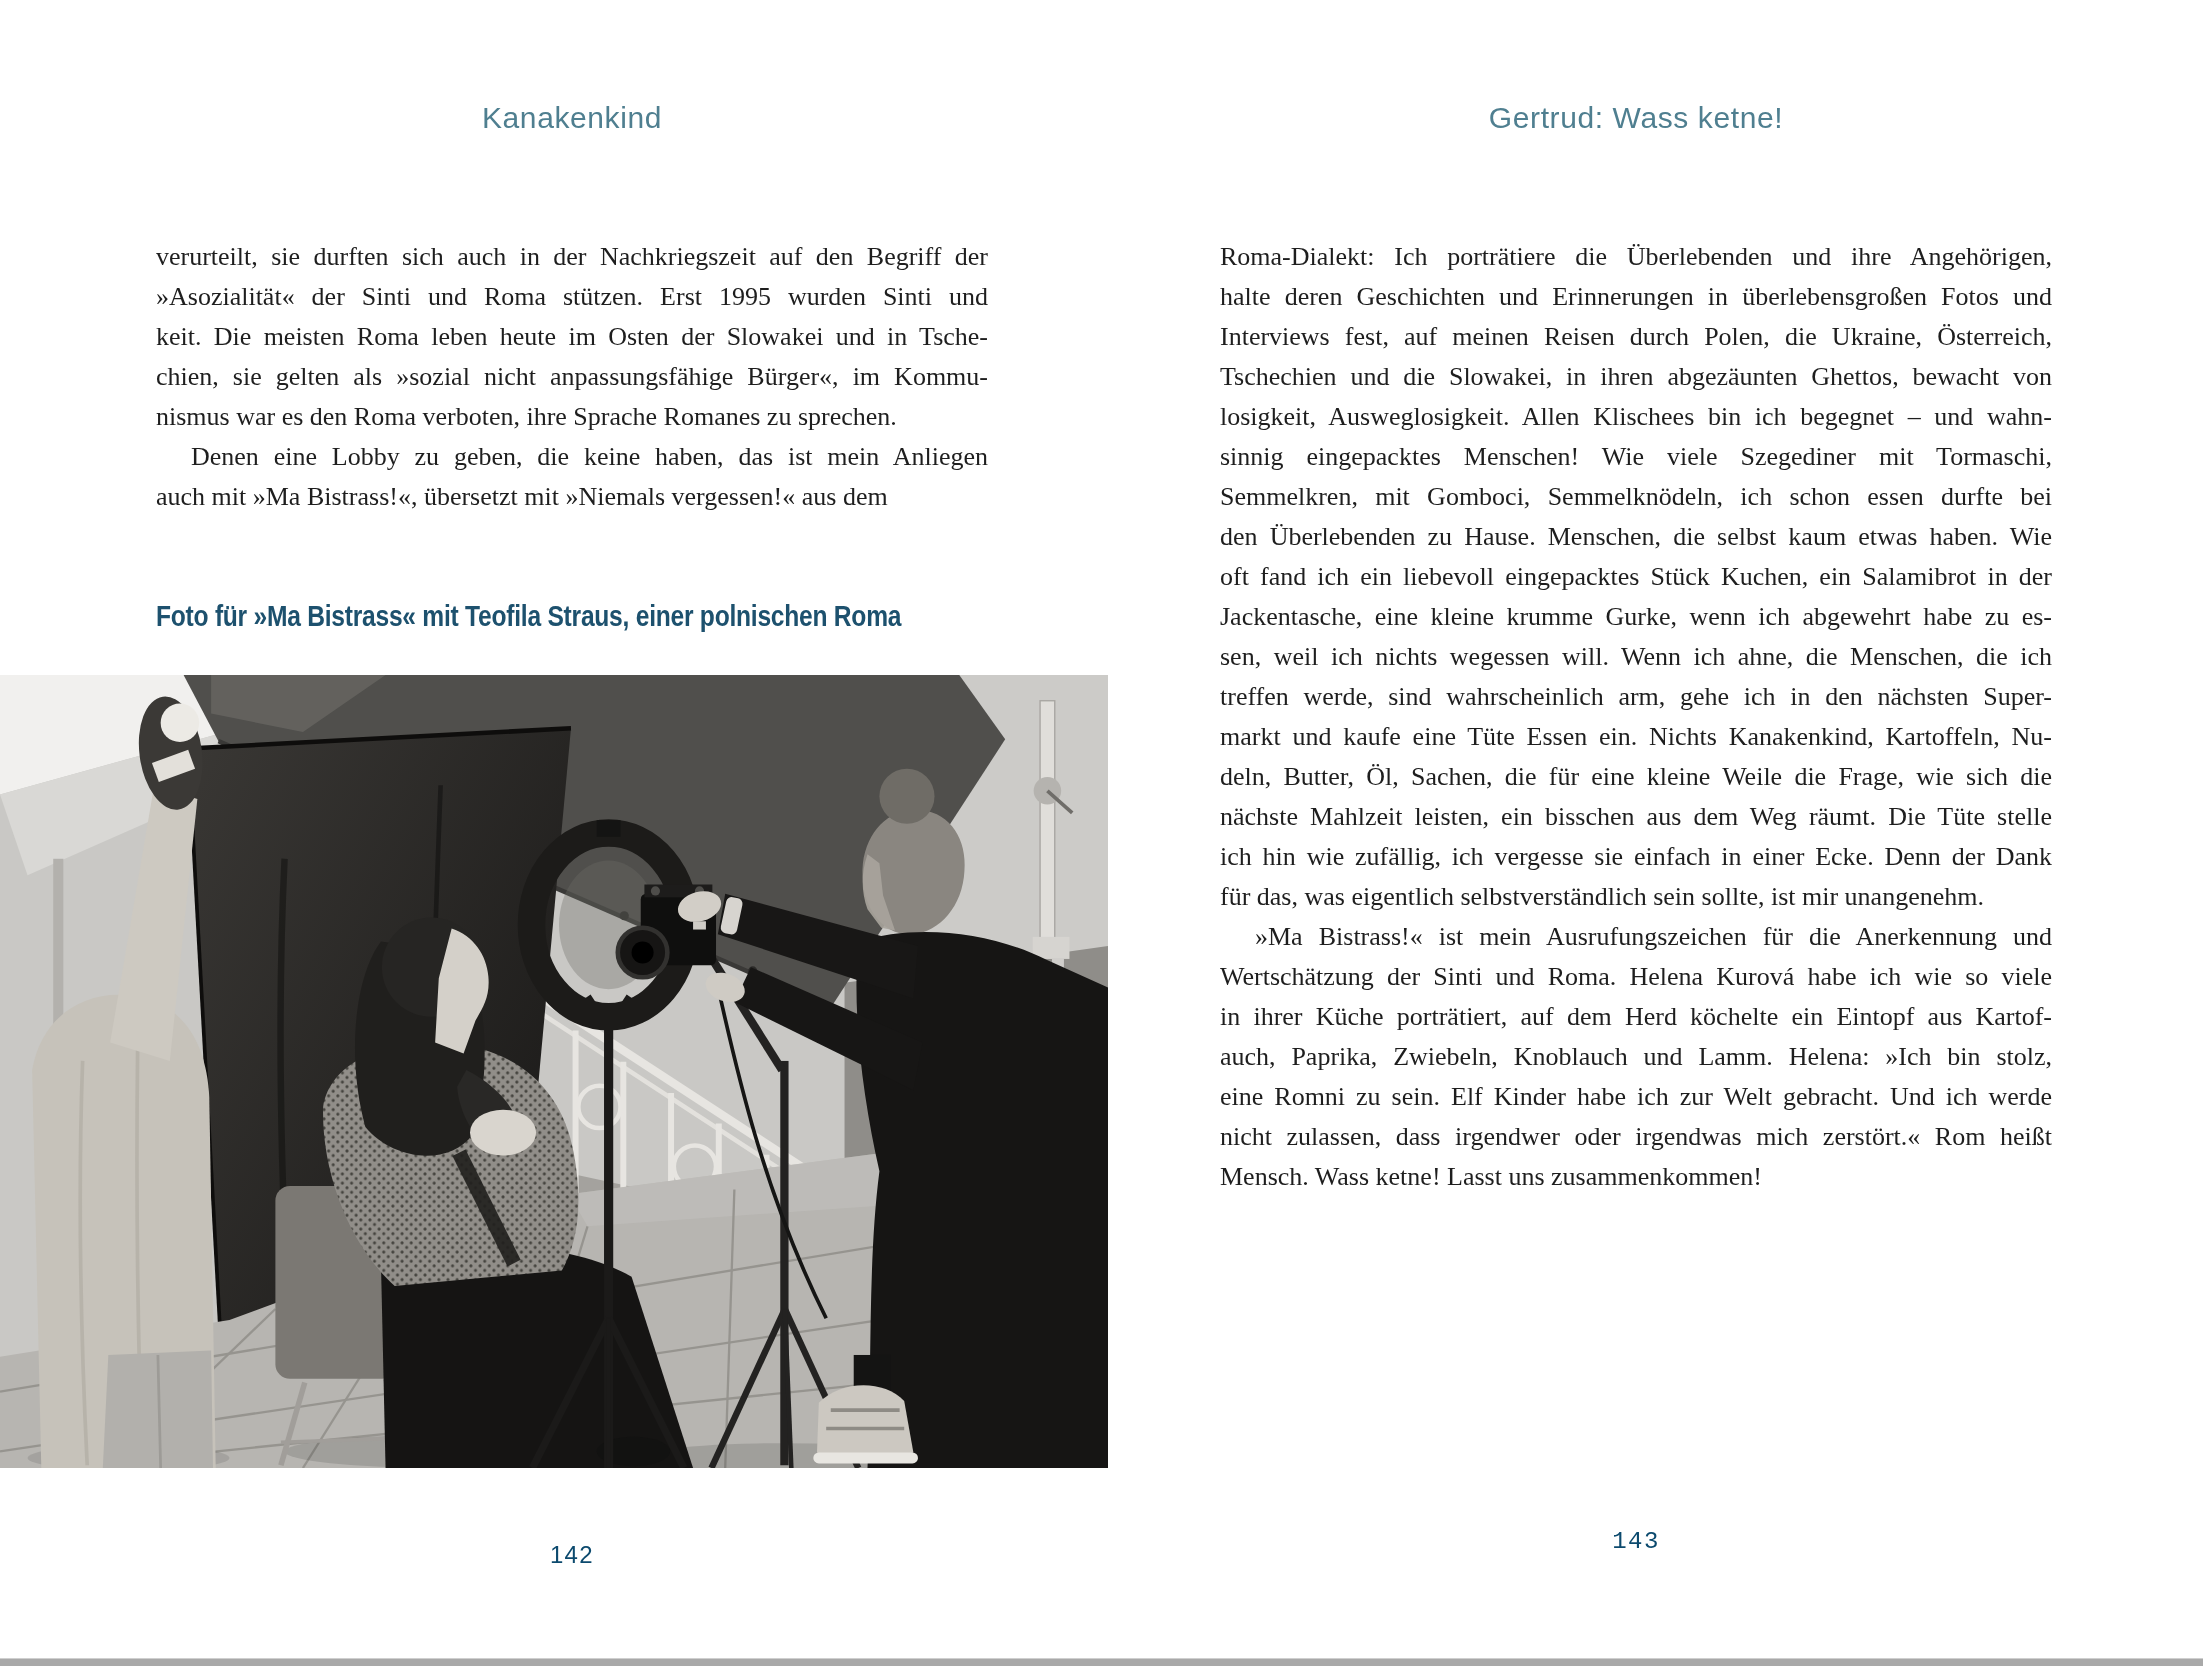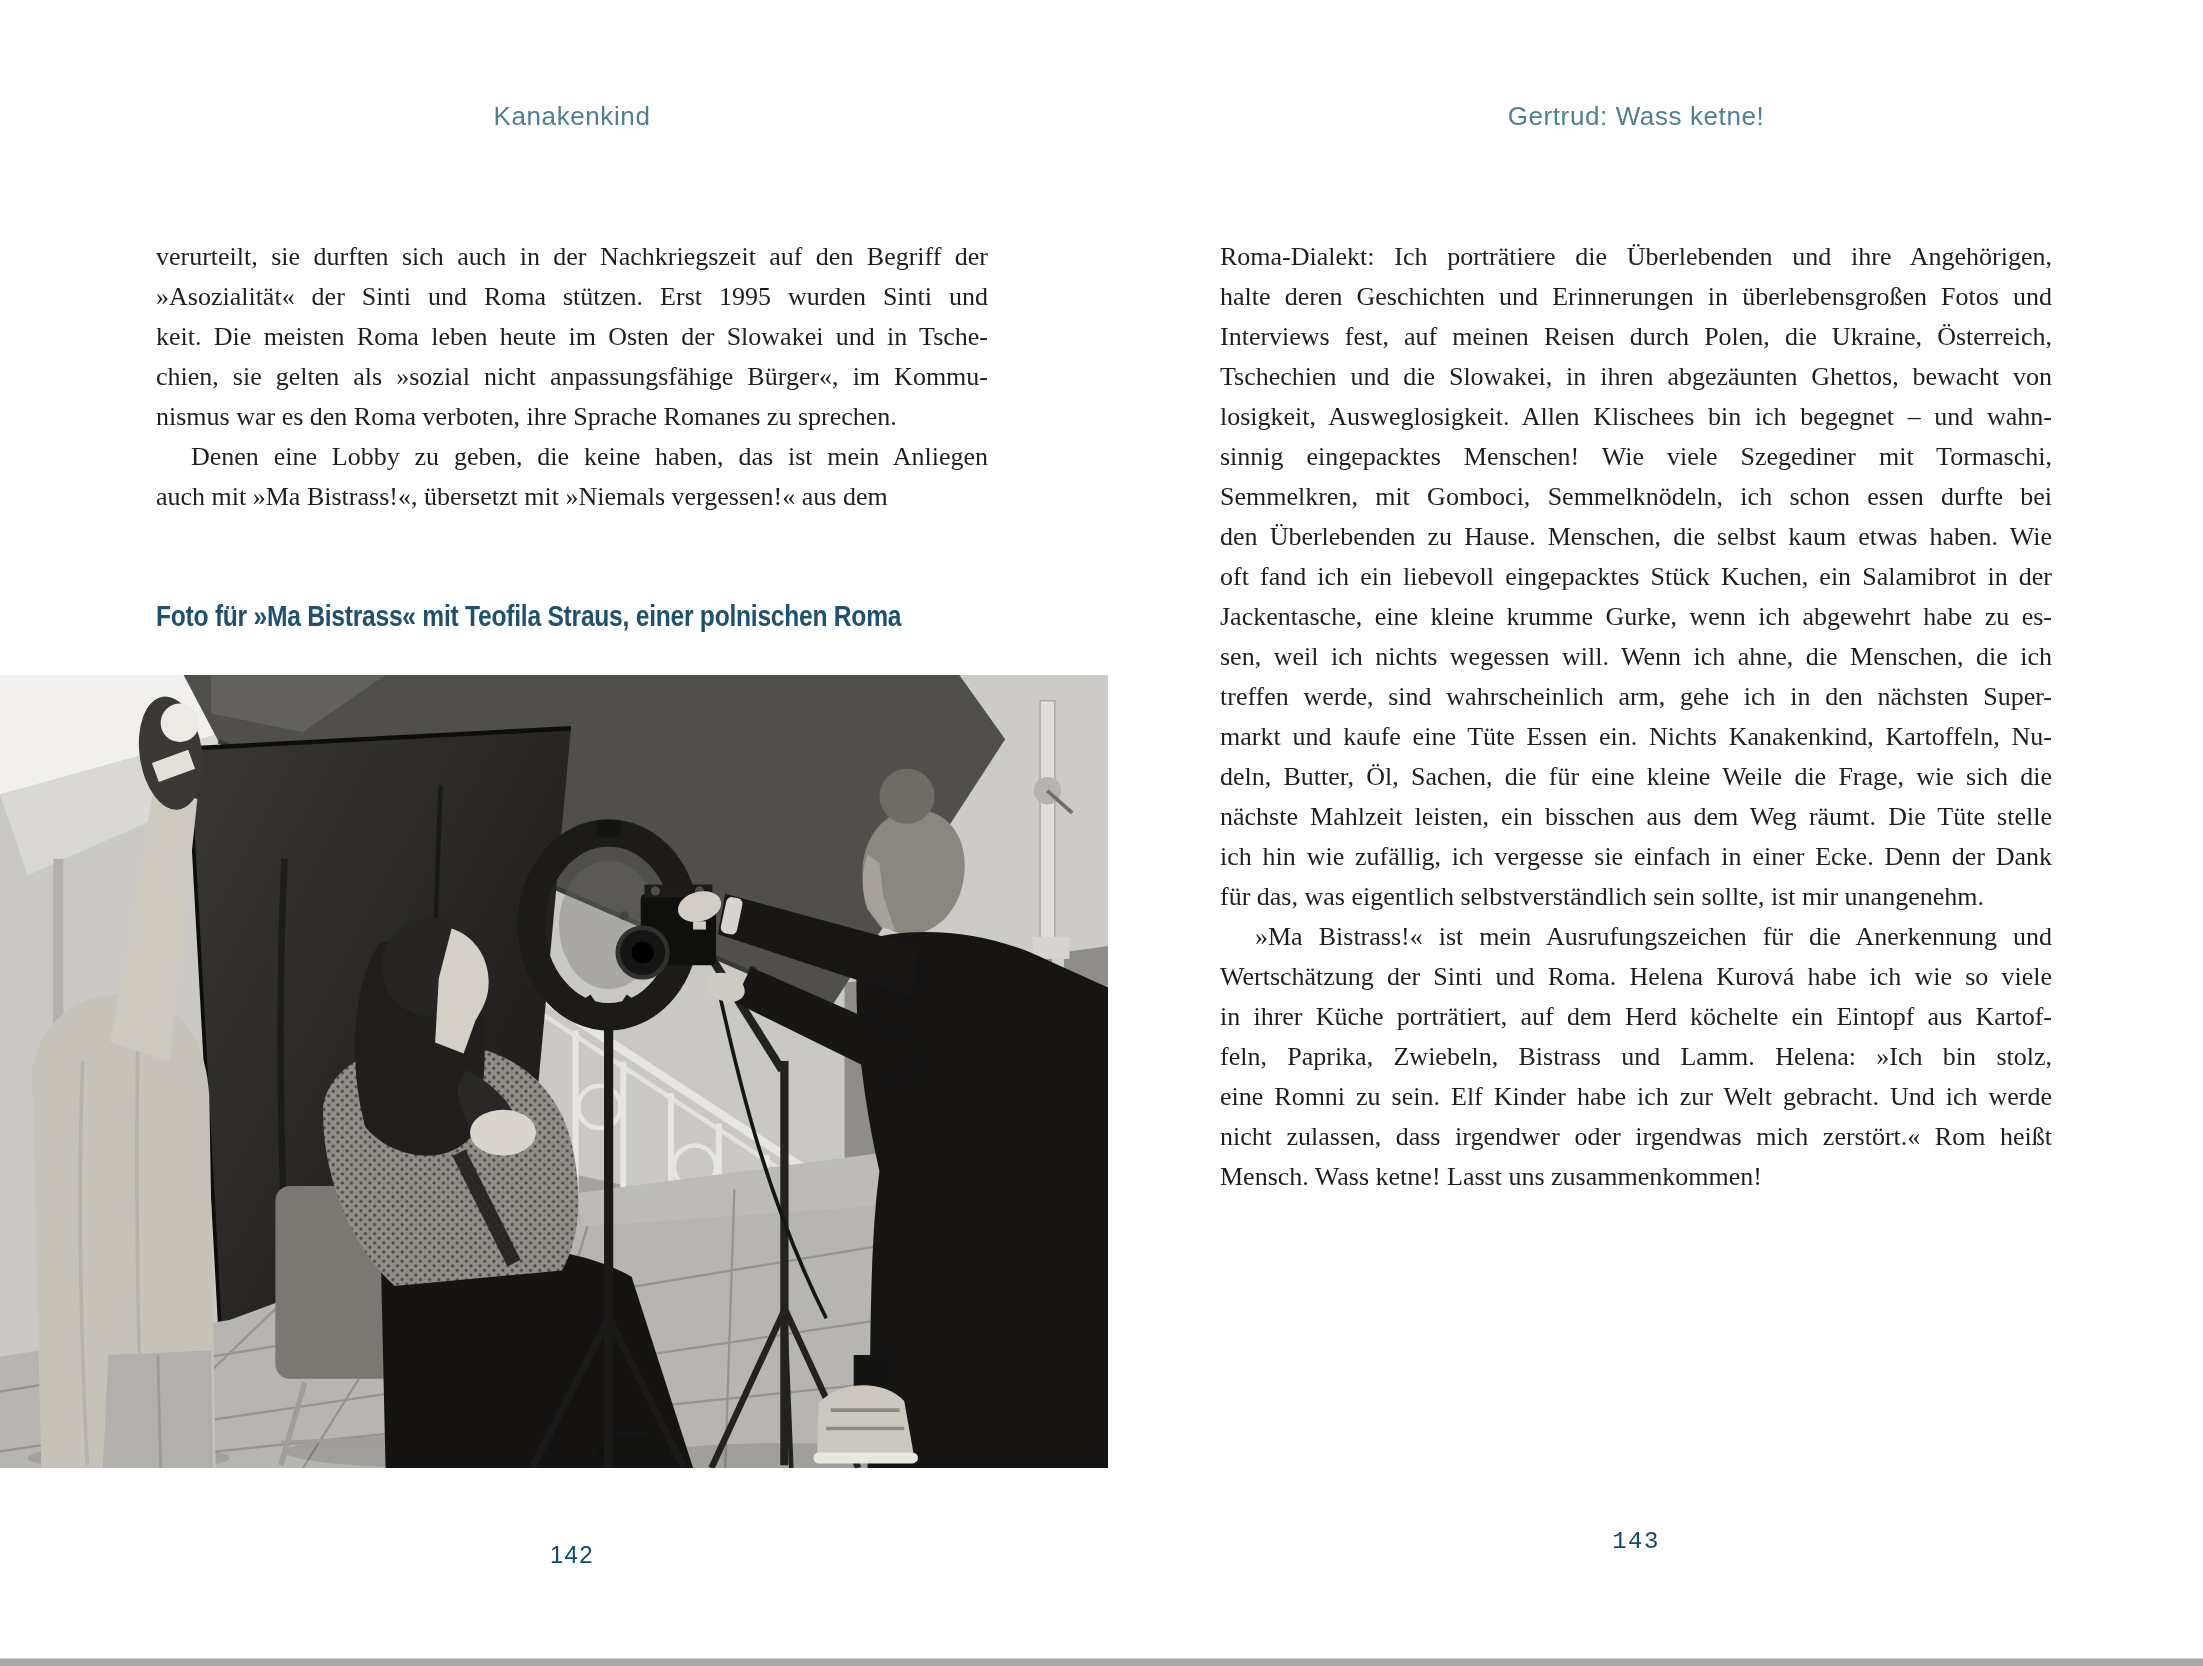--- a/index.html
+++ b/index.html
@@ -9,21 +9,21 @@
     background:#ffffff;
     overflow:hidden;
     font-family:"Liberation Serif", serif;
   }
   
   .running-head{
     position:absolute;top:101px;width:832px;
     text-align:center;
     font-family:"Liberation Sans", sans-serif;
     font-weight:400;
-    font-size:26px;letter-spacing:0.6px;
+    font-size:30px;letter-spacing:0.6px;
     color:#4f7f90;
   }
   .running-head.left{left:156px;}
   .running-head.right{left:1220px;}
   
   .body-text{
     position:absolute;width:832px;
     font-size:26px;line-height:40px;
     color:#1e1e1e;
     margin-top:40px;
@@ -335,21 +335,21 @@
         <div class="line">markt und kaufe eine Tüte Essen ein. Nichts Kanakenkind, Kartoffeln, Nu-</div>
         <div class="line">deln, Butter, Öl, Sachen, die für eine kleine Weile die Frage, wie sich die</div>
         <div class="line">nächste Mahlzeit leisten, ein bisschen aus dem Weg räumt. Die Tüte stelle</div>
         <div class="line">ich hin wie zufällig, ich vergesse sie einfach in einer Ecke. Denn der Dank</div>
         <div class="line para-end">für das, was eigentlich selbstverständlich sein sollte, ist mir unangenehm.</div>
       </div>
       <div class="para indent">
         <div class="line">»Ma Bistrass!« ist mein Ausrufungszeichen für die Anerkennung und</div>
         <div class="line">Wertschätzung der Sinti und Roma. Helena Kurová habe ich wie so viele</div>
         <div class="line">in ihrer Küche porträtiert, auf dem Herd köchelte ein Eintopf aus Kartof-</div>
-        <div class="line">feln, Paprika, Zwiebeln, Bistrass und Lamm. Helena: »Ich bin stolz,</div>
+        <div class="line">auch, Paprika, Zwiebeln, Knoblauch und Lamm. Helena: »Ich bin stolz,</div>
         <div class="line">eine Romni zu sein. Elf Kinder habe ich zur Welt gebracht. Und ich werde</div>
         <div class="line">nicht zulassen, dass irgendwer oder irgendwas mich zerstört.« Rom heißt</div>
         <div class="line para-end">Mensch. Wass ketne! Lasst uns zusammenkommen!</div>
       </div>
     </div>
 
   <div class="page-number right">143</div>
 
   <div class="bottom-bar"></div>
 </div>

